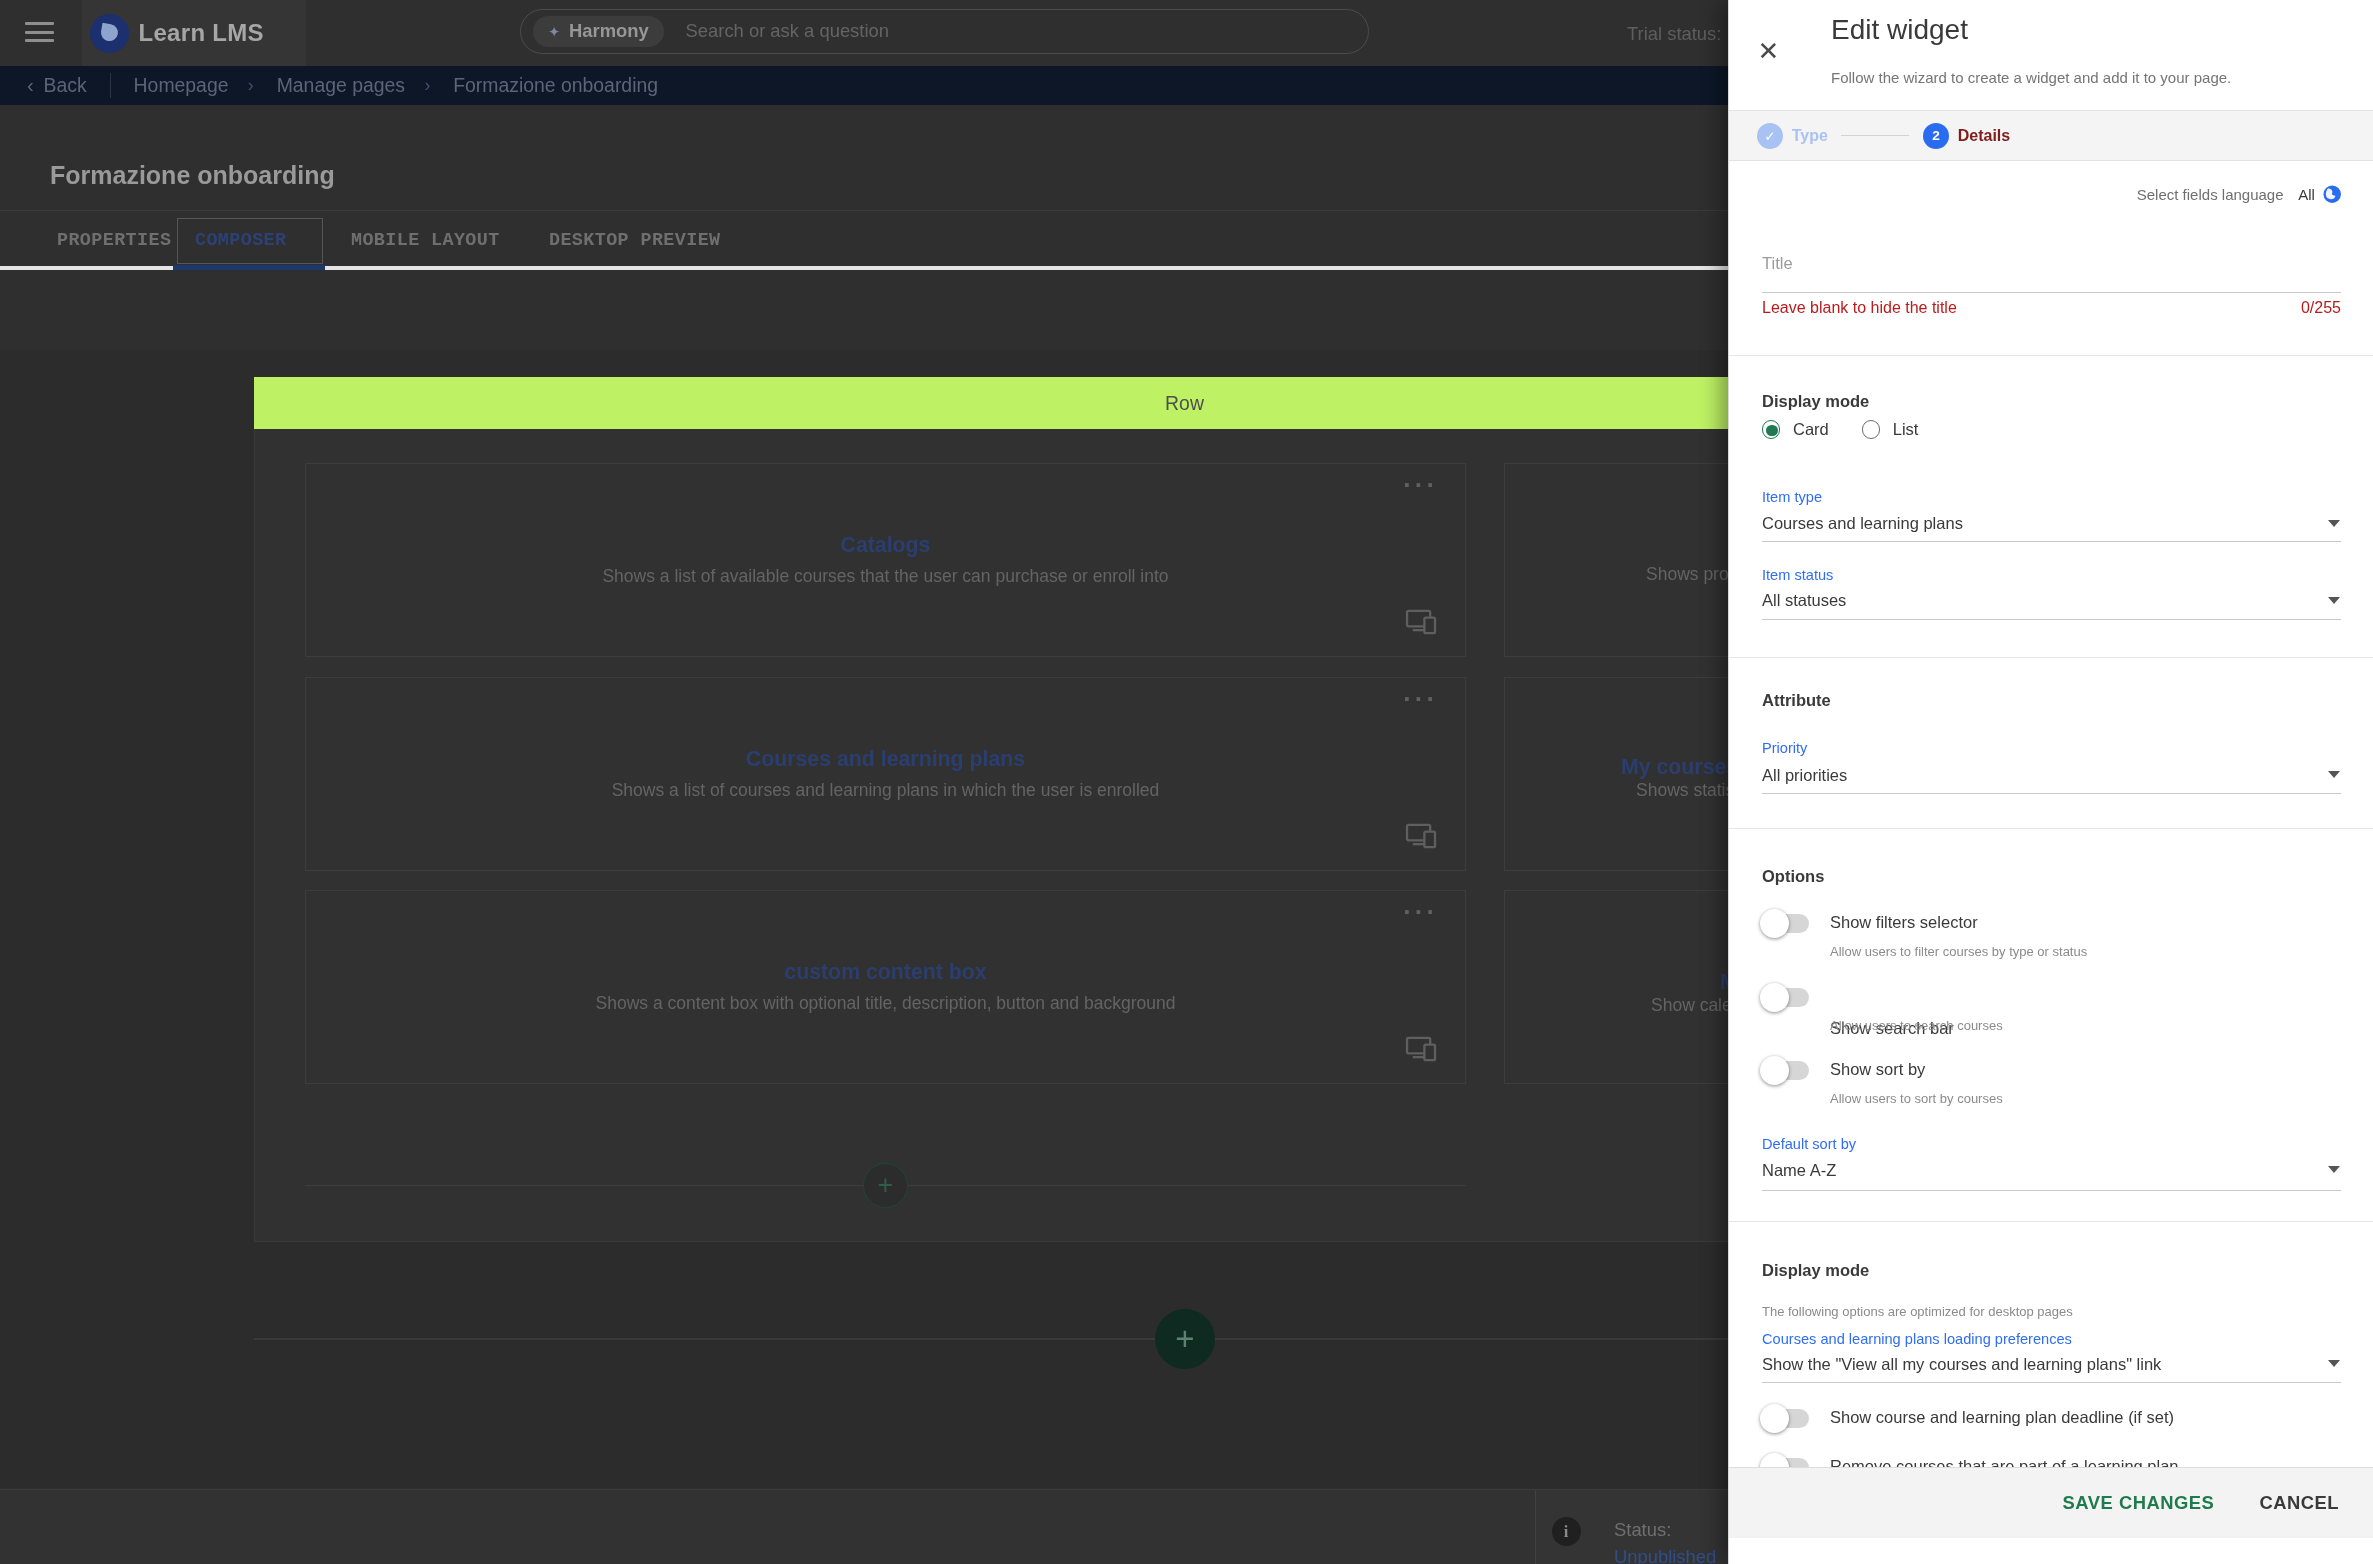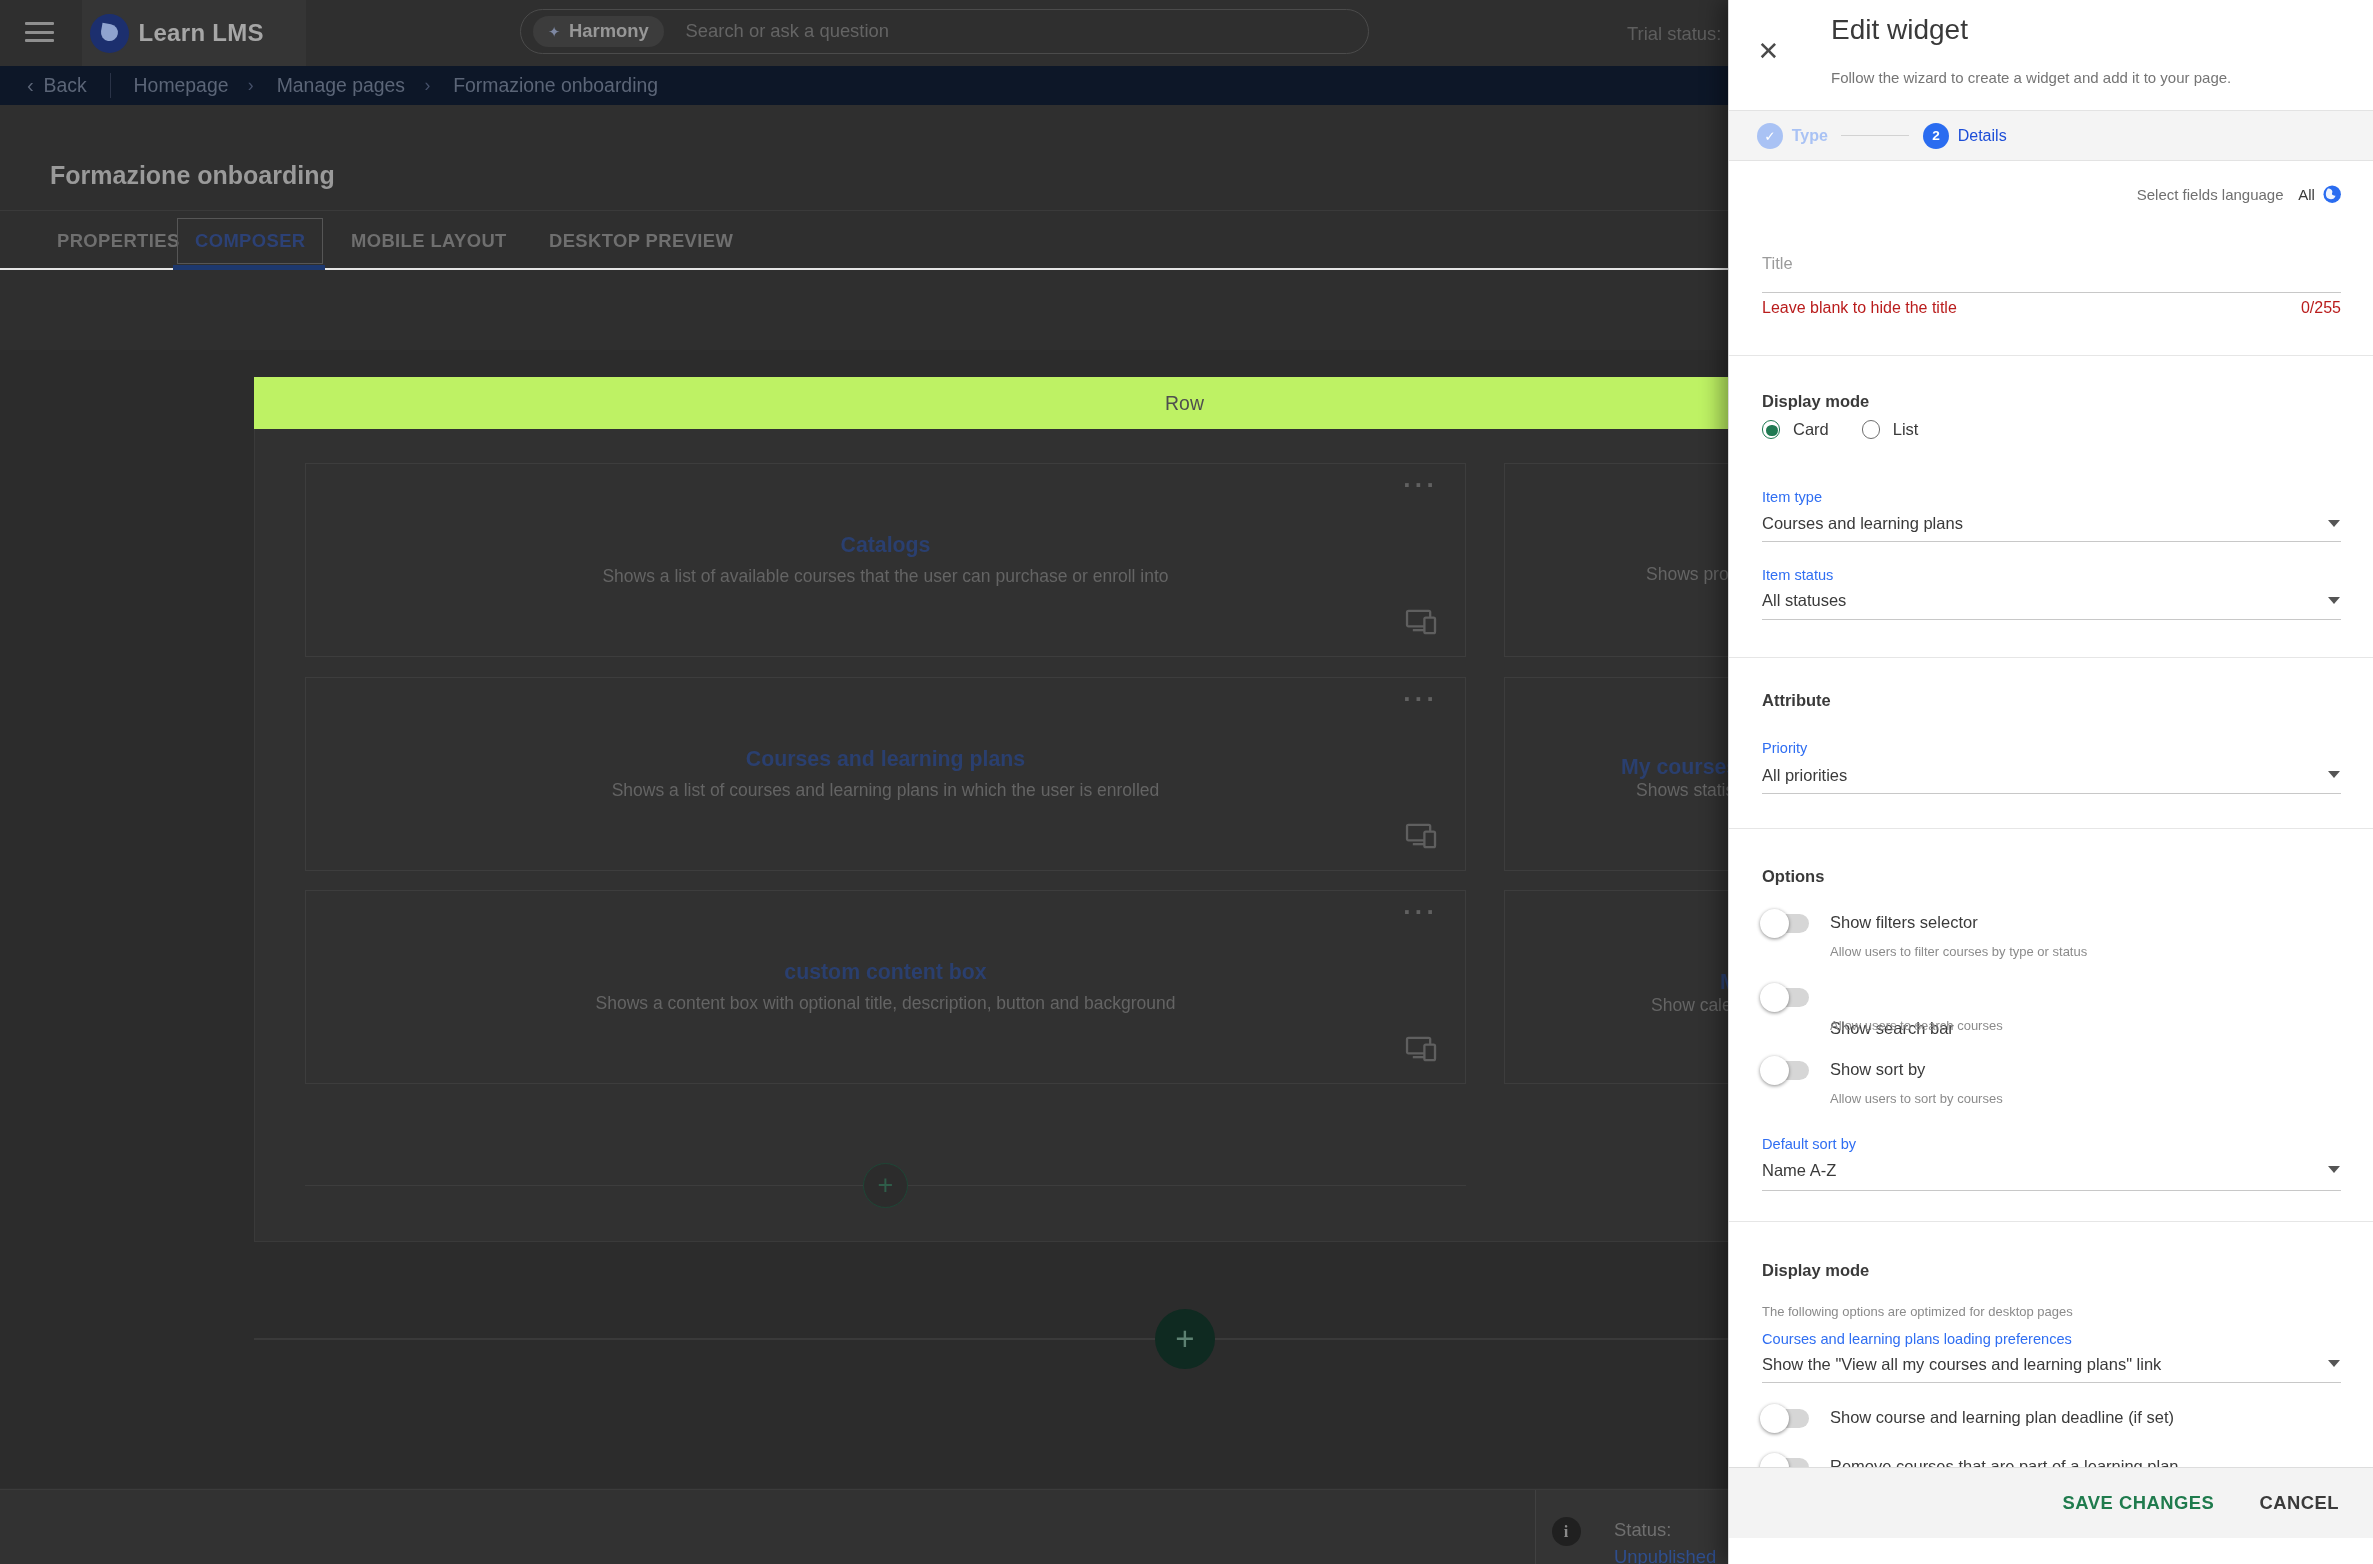--- a/index.html
+++ b/index.html
@@ -24,21 +24,21 @@
   .trial{left:1627px;top:23px;color:#5e5e5e;font-size:18.4px;white-space:nowrap;}
 
   .breadcrumb{left:0;top:66px;width:2374px;height:39px;background:#0d1728;display:flex;align-items:center;color:#5b6577;font-size:19.4px;}
   .bc-chev{margin-left:27px;font-size:20.4px;}
   .bc-back{margin-left:9.7px;cursor:pointer;}
   .bc-vdiv{width:1px;height:25px;background:#2a3347;margin-left:23px;}
   .bc-item{margin-left:23px;cursor:pointer;white-space:nowrap;}
   .bc-sep{margin-left:19.4px;color:#45506a;font-size:17.5px;}
 
   .page-title{left:50px;top:161px;font-size:25px;font-weight:bold;color:#9a9a9a;}
-  .tabbar{left:0;top:210px;width:2069px;height:60px;border-top:1px solid #3a3a3a;border-bottom:2px solid #e5e5e5;}
+  .tabbar{left:0;top:210px;width:2069px;height:60px;border-top:1px solid #3a3a3a;border-bottom:4px solid #e5e5e5;font-family:Liberation Mono, monospace;}
   .tab{position:absolute;top:0;height:59px;display:flex;align-items:center;font-size:18.4px;font-weight:bold;letter-spacing:0.4px;color:#6f6f6f;cursor:pointer;white-space:nowrap;}
   .tab.active{color:#2c4176;}
   .tab-focus{left:177px;top:6.8px;width:146px;height:46px;border:1px solid #565656;}
   .tab-underline{left:173px;top:54px;width:152px;height:4.9px;background:#1d386e;}
 
   .info-strip{left:0;top:270px;width:2374px;height:81px;border-bottom:1px solid #3a3a3a;background:#2f2f2f;}
   .info-icon{left:37px;top:296px;width:31px;height:31px;border-radius:50%;background:#1d2c52;color:#7485ab;font-weight:bold;font-size:18.4px;display:flex;align-items:center;justify-content:center;font-family:"Liberation Serif","DejaVu Serif",serif;}
   .info-text{left:87px;top:303px;color:#7d7d7d;font-size:19.4px;}
 
   .composer{left:0;top:350px;width:2374px;height:1138px;background:#2c2c2c;}
@@ -66,21 +66,21 @@
   
   .panel{left:1728px;top:0;width:645px;height:1564px;background:#ffffff;border-left:1px solid #d8d8d8;box-shadow:-7.8px 0 19.4px rgba(0,0,0,.35);}
   .panel .close{left:23px;top:35px;width:33px;height:33px;color:#4a4a4a;font-size:26px;display:flex;align-items:center;justify-content:center;cursor:pointer;}
   .panel .ptitle{left:102px;top:13.6px;font-size:28px;color:#3a3a3a;}
   .panel .psub{left:102px;top:69px;font-size:15px;color:#757575;}
   .wizard{left:0;top:110px;width:645px;height:51px;background:#f4f4f4;border-top:1px solid #e3e3e3;border-bottom:1px solid #e3e3e3;display:flex;align-items:center;padding-left:28px;}
   .step-circle{width:26px;height:26px;border-radius:50%;display:flex;align-items:center;justify-content:center;color:#fff;font-size:13.6px;font-weight:bold;flex:0 0 auto;}
   .step-done{background:#a9c2f4;}
   .step-active{background:#2a6cf0;}
   .step-label-done{color:#a9c2f4;font-size:16px;font-weight:bold;margin-left:8.7px;}
-  .step-label-active{color:#1d4ed8;font-size:16px;font-weight:normal;margin-left:8.7px;}
+  .step-label-active{color:#7f1d1d;font-size:16px;font-weight:bold;margin-left:8.7px;}
   .step-conn{width:68px;height:1.9px;background:#d2d2d2;margin:0 13.6px;}
   .langrow{left:0;top:182px;width:645px;height:25px;display:flex;align-items:center;justify-content:flex-end;padding-right:33px;}
   .lang-label{color:#6f6f6f;font-size:15px;}
   .lang-value{color:#3a3a3a;font-size:15px;margin-left:14.6px;}
   .lang-globe{margin-left:7.8px;display:flex;cursor:pointer;}
   .ph-title{left:33px;top:254px;color:#9b9b9b;font-size:16.5px;}
   .input-line{position:absolute;left:33px;width:579px;height:1px;background:#c8c8c8;}
   .helper-row{left:33px;top:299px;width:579px;display:flex;justify-content:space-between;color:#b91c1c;font-size:16px;}
   .divider{position:absolute;left:0;width:645px;height:1px;background:#e6e6e6;}
   .sec-h{position:absolute;left:33px;font-size:16.5px;font-weight:bold;color:#3a3a3a;}

